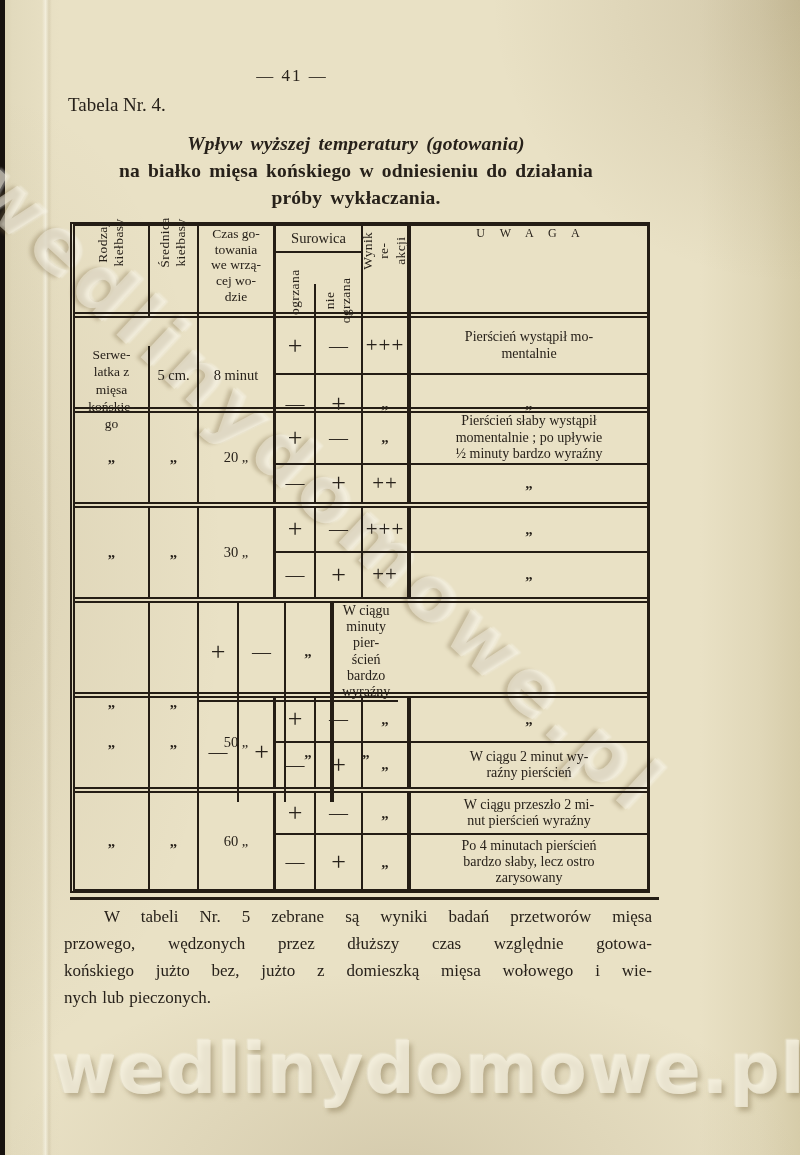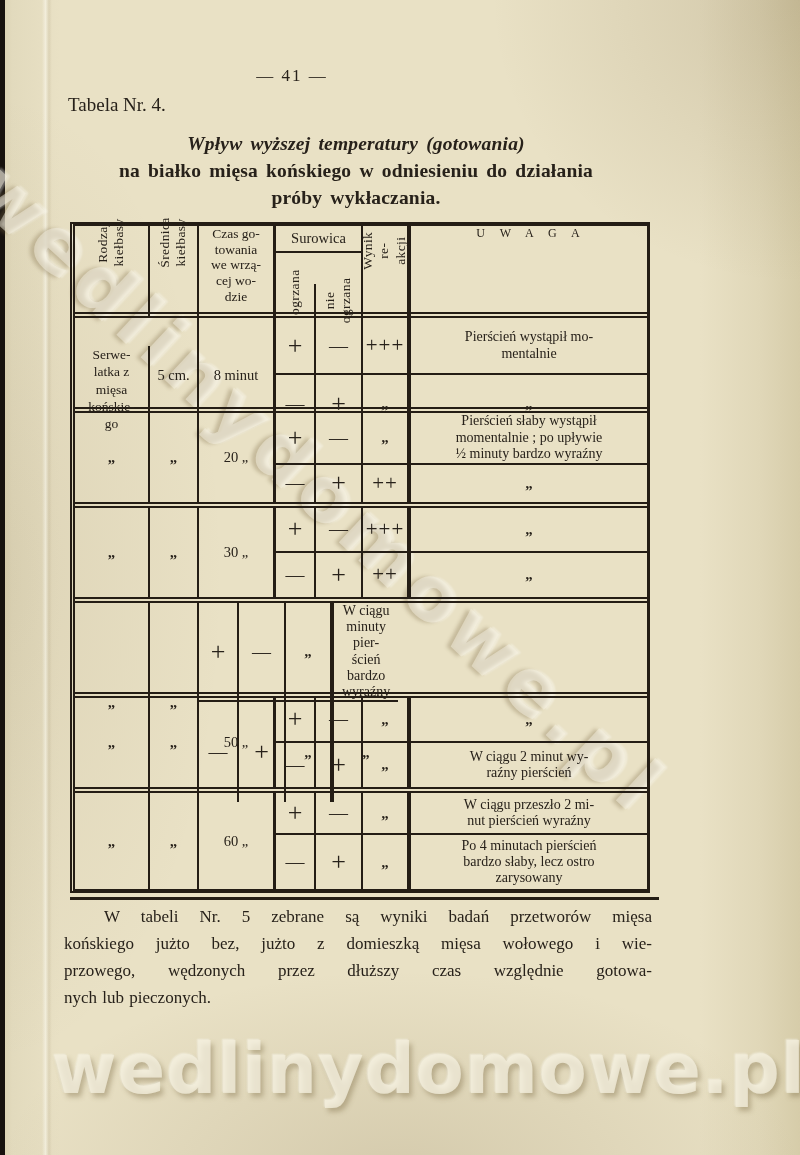--- a/index.html
+++ b/index.html
@@ -252,19 +252,19 @@
 bardzo słaby, lecz ostro
 zarysowany</div>
         </div>
       </div>
     </div>
   </div>
   <div class="tbl-underline"></div>
 
   <div class="para">
     <div class="pl first">W tabeli Nr. 5 zebrane są wyniki badań przetworów mięsa</div>
+    <div class="pl">przowego, wędzonych przez dłuższy czas względnie gotowa-</div>
     <div class="pl">końskiego jużto bez, jużto z domieszką mięsa wołowego i wie-</div>
-    <div class="pl">przowego, wędzonych przez dłuższy czas względnie gotowa-</div>
     <div class="pl last">nych lub pieczonych.</div>
   </div>
 
   <div class="wm wm-bottom">wedlinydomowe.pl</div>
 </div>
 
 </body></html>

